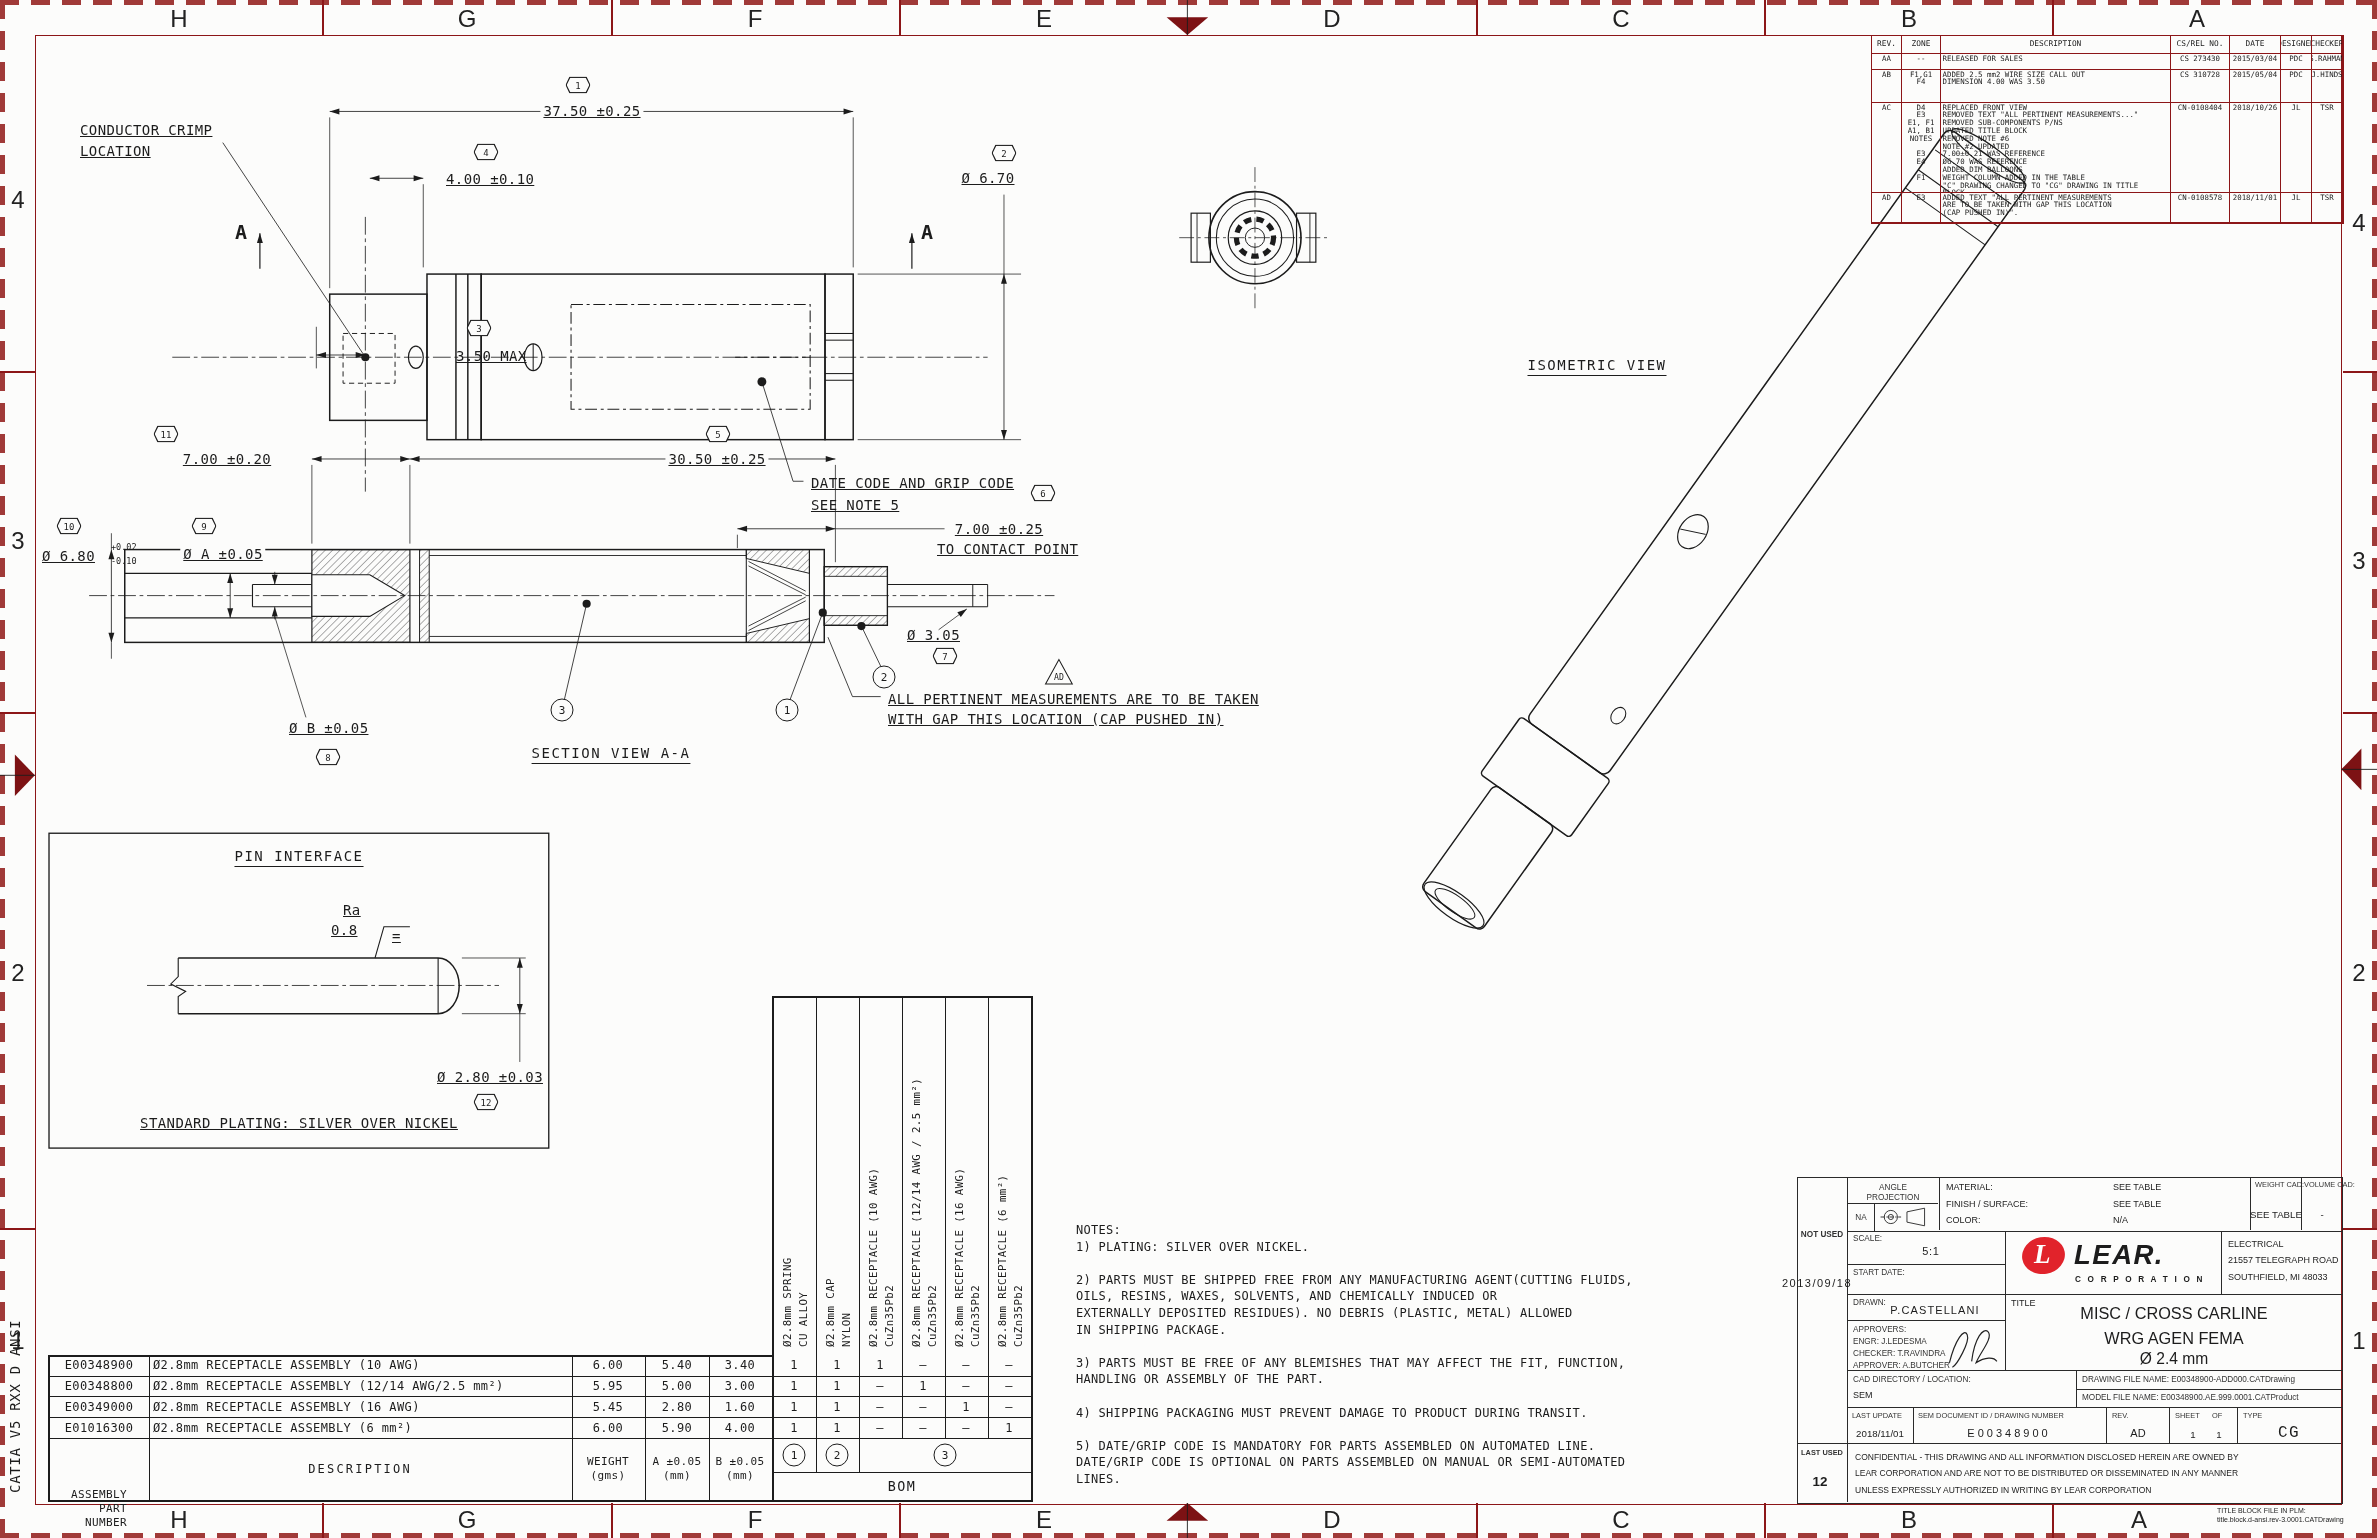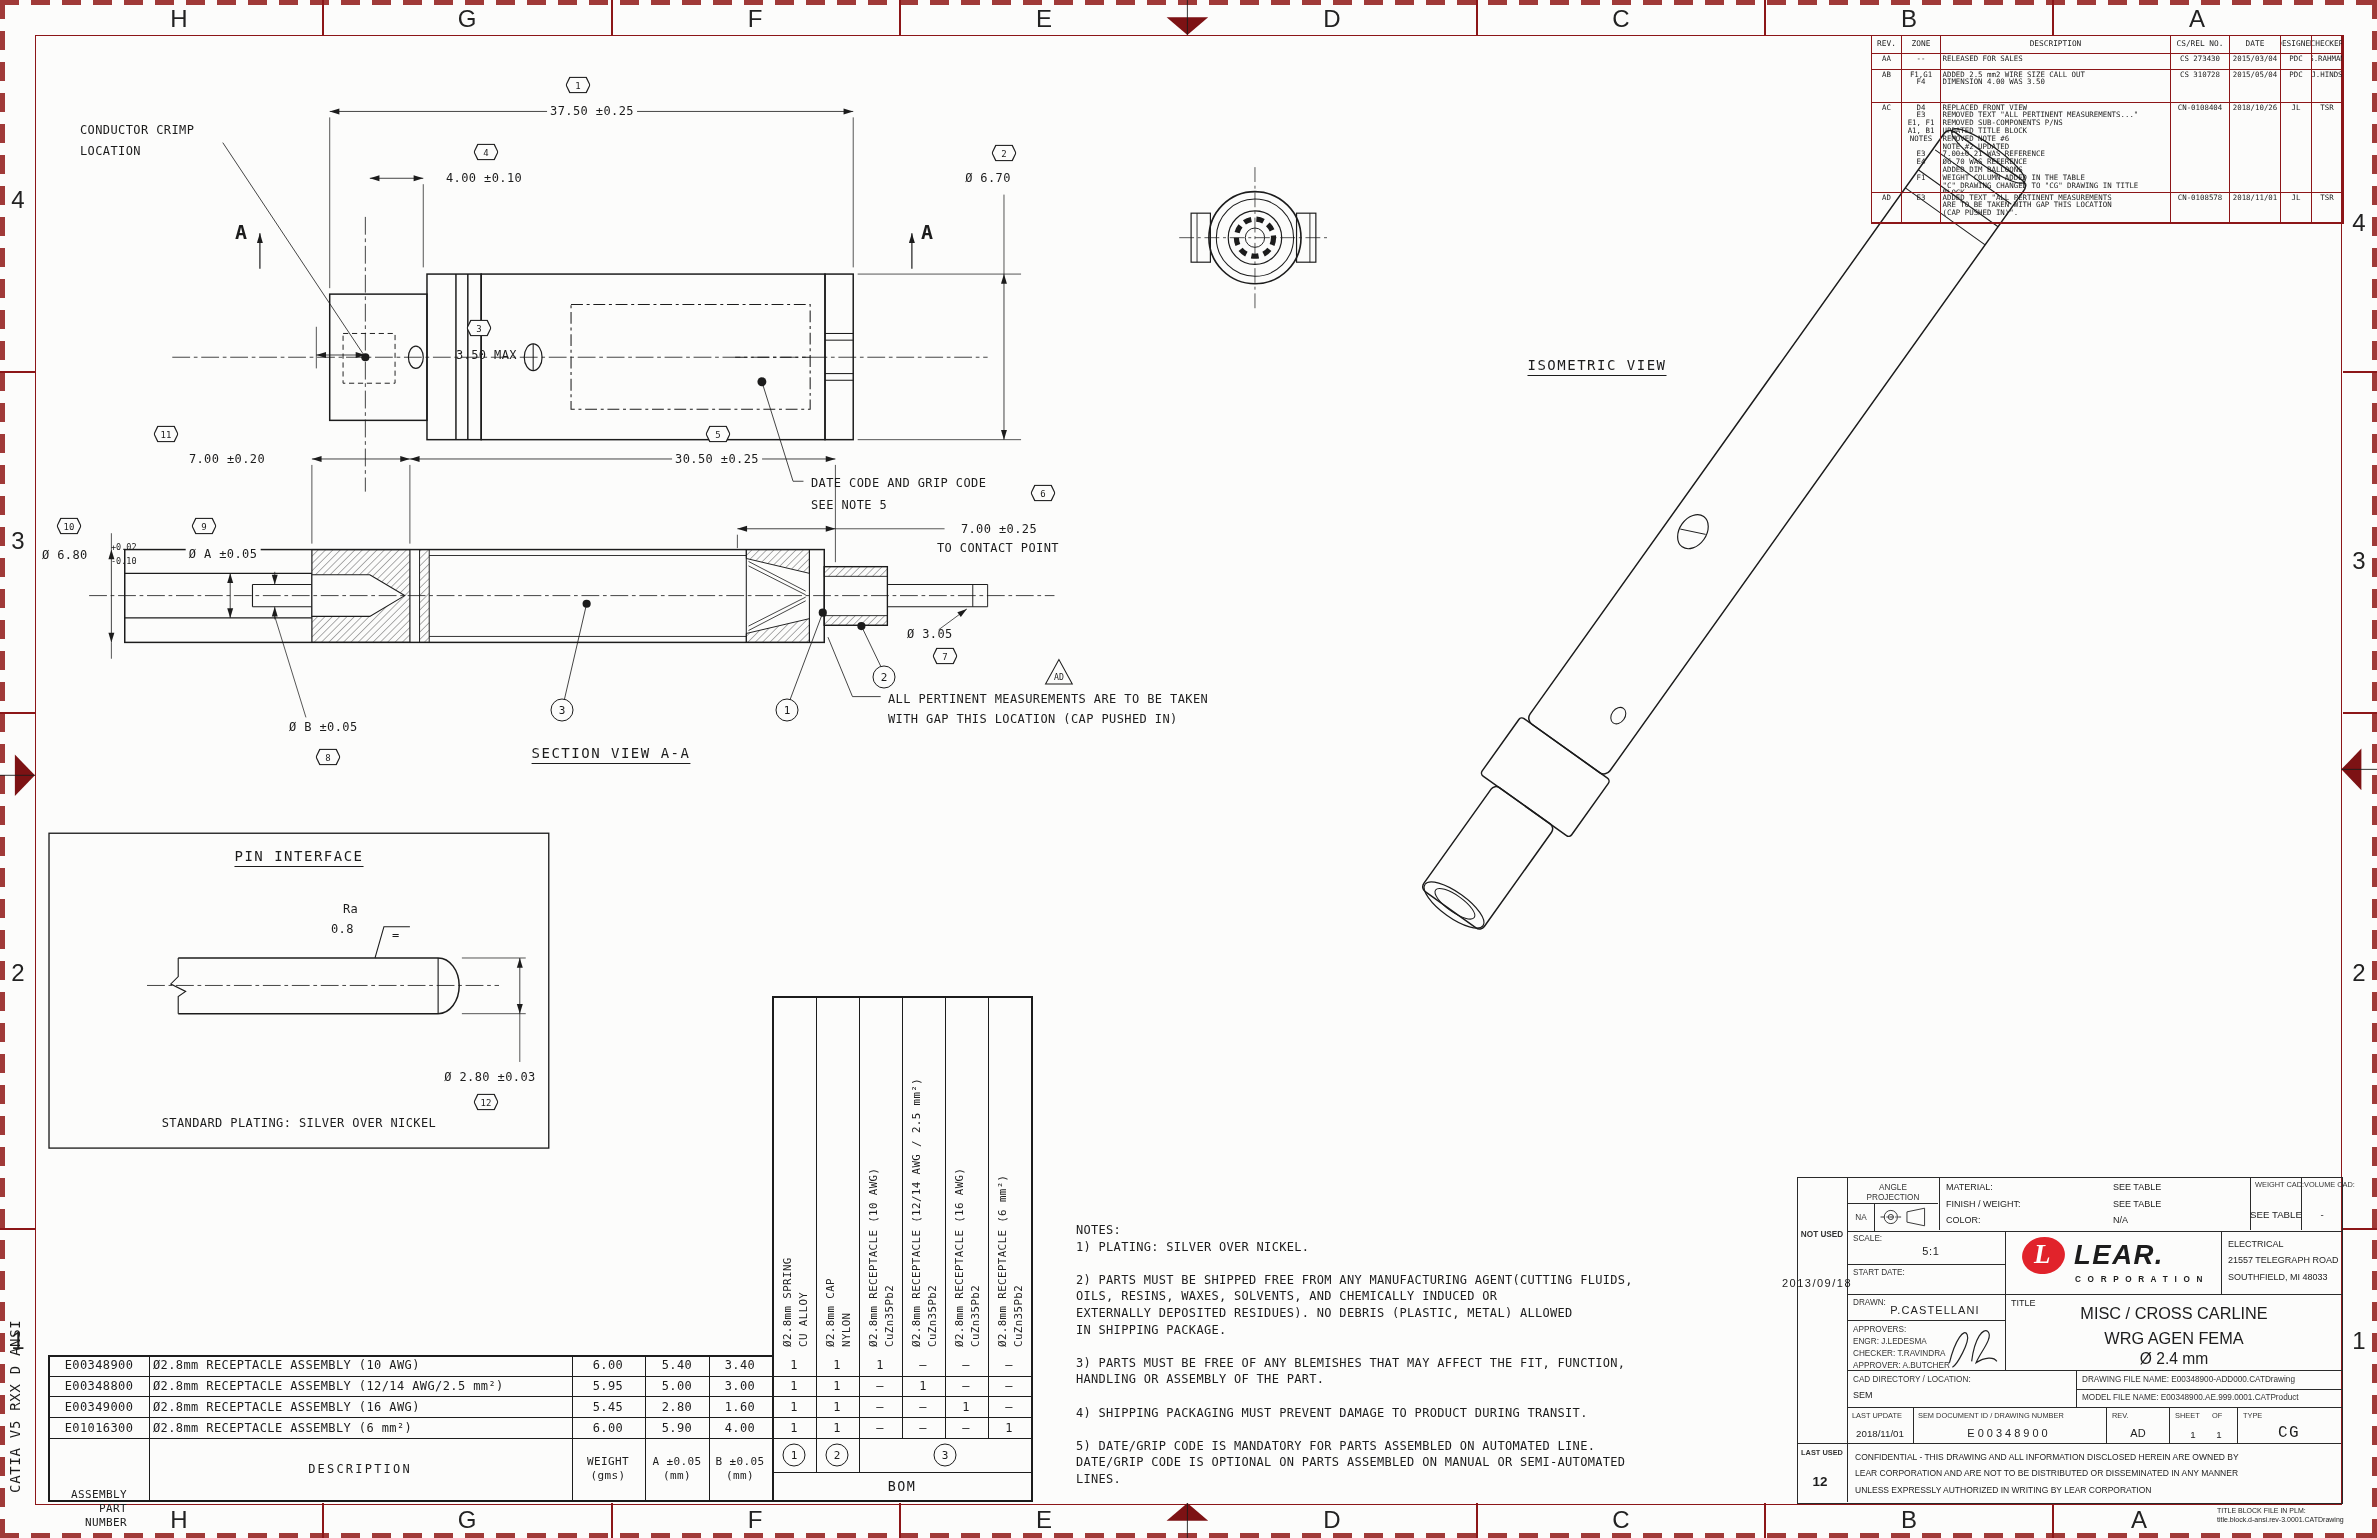--- a/index.html
+++ b/index.html
@@ -1,21 +1,21 @@
 <!DOCTYPE html>
 <html style="font-size:12px"><head>
 <meta charset="utf-8">
 <style>
   html,body{margin:0;padding:0;background:#e8e8e8;}
   .sheet{position:relative;width:2377px;height:1538px;background:#fcfcfb;overflow:hidden;
          font-family:"DejaVu Sans Mono",monospace;color:#1c1c1c;}
   .abs{position:absolute;white-space:nowrap;}
   .ctr{position:absolute;white-space:nowrap;transform:translate(-50%,-50%);}
   .wbg{background:#fcfcfb;padding:0 3px;}
-  .dt{font-size:12px;letter-spacing:0.4px;}
+  .dt{font-size:14px;letter-spacing:0.4px;text-decoration:underline;}
   .lbl{font-size:14px;letter-spacing:1.5px;text-decoration:underline;text-underline-offset:4.5px;}
   svg.lw{position:absolute;left:0;top:0;}
   
   .dash{position:absolute;background:repeating-linear-gradient(90deg,#a03a38 0 19.3px,transparent 19.3px 31px);}
   .dashv{position:absolute;background:repeating-linear-gradient(180deg,#a03a38 0 19.3px,transparent 19.3px 31px);}
   .frame{position:absolute;left:35px;top:35px;width:2305px;height:1468px;border:1.9px solid #8c1618;}
   .zl{position:absolute;font-family:"Liberation Sans",sans-serif;font-size:24px;color:#222;transform:translate(-50%,-50%);}
   .tick{position:absolute;background:#8c1618;}
   .vtext{position:absolute;transform:rotate(-90deg);transform-origin:left top;font-size:14px;letter-spacing:0.7px;}
   
@@ -461,21 +461,21 @@
   <div class="ctr t11" style="left:1861px;top:1217px;font-family:'Liberation Sans',sans-serif;">NA</div>
   <svg class="abs" style="left:1879px;top:1206px;" width="53" height="22" viewBox="0 0 72 30">
     <g stroke="#333" fill="none" stroke-width="1.3">
       <circle cx="16" cy="15" r="9"></circle>
         <circle cx="16" cy="15" r="3.5"></circle>
       <line x1="2" y1="15" x2="30" y2="15" stroke-dasharray="6 2 2 2"></line>
       <polygon points="38,8 62,3 62,27 38,22"></polygon>
     </g>
   </svg>
   <div class="abs t12" style="left:1946px;top:1182px;font-family:Liberation Sans, sans-serif;">MATERIAL:</div>
-  <div class="abs t12" style="left:1946px;top:1199px;font-family:'Liberation Sans',sans-serif;">FINISH / WEIGHT:</div>
+  <div class="abs t12" style="left:1946px;top:1199px;font-family:'Liberation Sans',sans-serif;">FINISH / SURFACE:</div>
   <div class="abs t12" style="left:1946px;top:1215px;font-family:'Liberation Sans',sans-serif;">COLOR:</div>
   <div class="abs t12" style="left:2113px;top:1182px;font-family:'Liberation Sans',sans-serif;">SEE TABLE</div>
   <div class="abs t12" style="left:2113px;top:1199px;font-family:'Liberation Sans',sans-serif;">SEE TABLE</div>
   <div class="abs t12" style="left:2113px;top:1215px;font-family:'Liberation Sans',sans-serif;">N/A</div>
   <div class="abs t10" style="left:2255px;top:1180px;font-family:'Liberation Sans',sans-serif;">WEIGHT CAD:</div>
   <div class="ctr t13" style="left:2276px;top:1214px;font-family:'Liberation Sans',sans-serif;">SEE TABLE</div>
   <div class="abs t10" style="left:2304px;top:1180px;font-family:'Liberation Sans',sans-serif;">VOLUME CAD:</div>
   <div class="ctr t13" style="left:2322px;top:1214px;font-family:'Liberation Sans',sans-serif;">-</div>
   <div class="ctr t11" style="left:1822px;top:1234px;font-family:'Liberation Sans',sans-serif;font-weight:bold;">NOT USED</div>
   <div class="ctr t10" style="left:1822px;top:1452px;font-family:'Liberation Sans',sans-serif;font-weight:bold;">LAST  USED</div>

